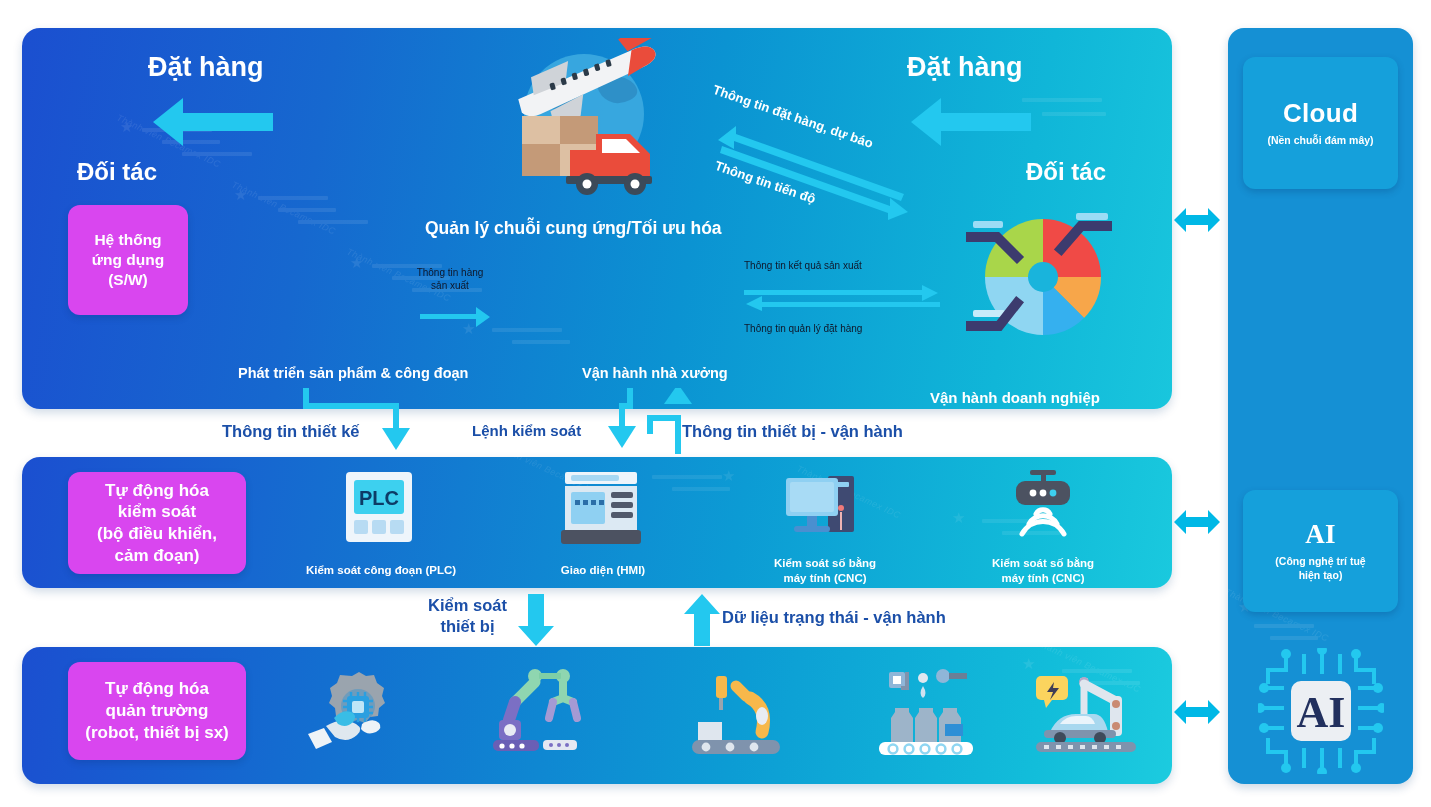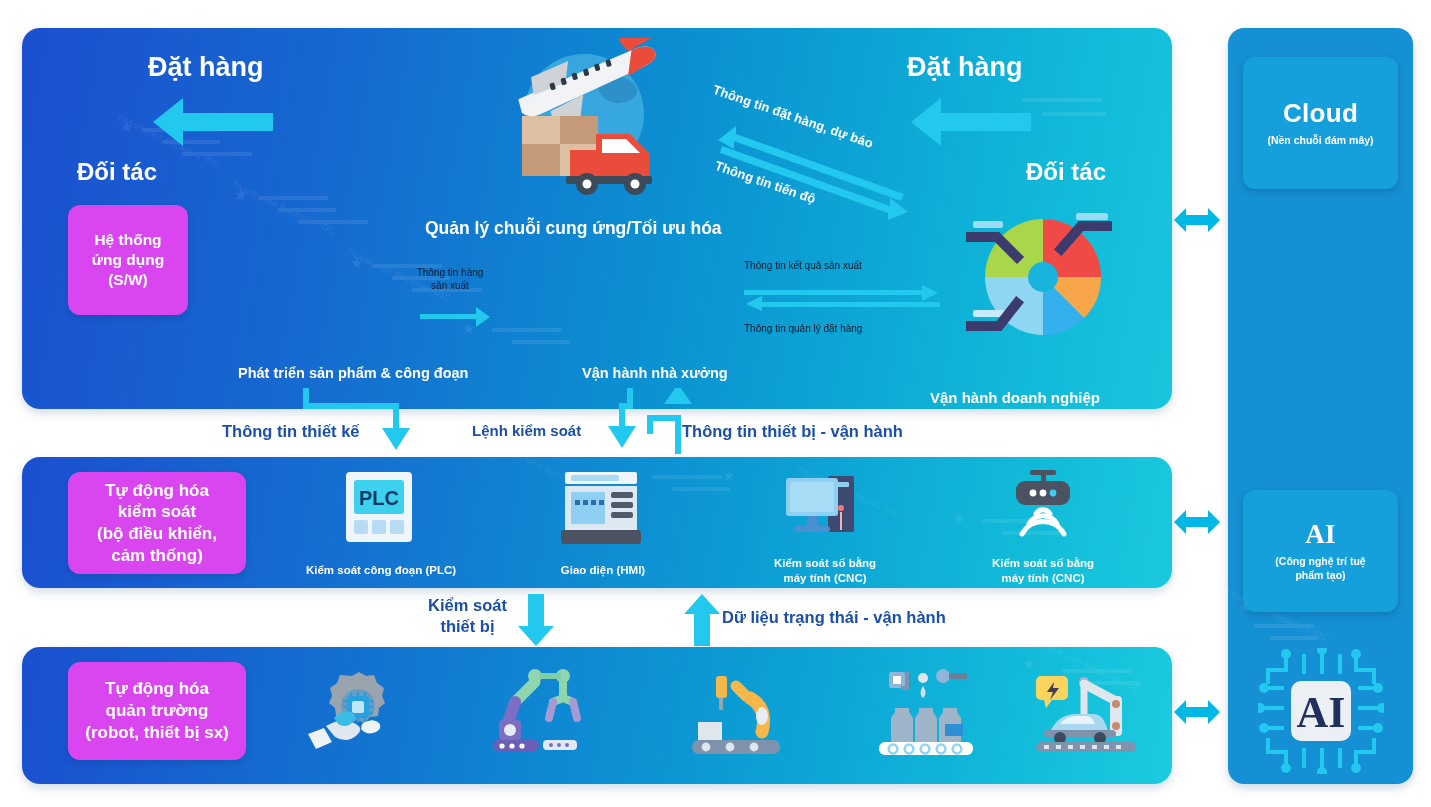--- a/index.html
+++ b/index.html
@@ -241,21 +241,21 @@
       <div class="wm-bar" style="left:960px;top:62px;width:70px;"></div>
       <div class="wm-bar" style="left:980px;top:74px;width:58px;"></div>
     </div>
   </div>
 
   <div class="lcard" id="card-ctrl">
     <div>
       <div>Tự động hóa</div>
       <div>kiểm soát</div>
       <div>(bộ điều khiển,</div>
-      <div>cảm thống)</div>
+      <div>cảm đoạn)</div>
     </div>
   </div>
 
   <svg style="position:absolute;left:340px;top:470px;width:84px;height:78px;" viewBox="0 0 84 78">
     <rect x="6" y="2" width="66" height="70" rx="4" fill="#eef5fb"></rect>
     <rect x="14" y="10" width="50" height="34" rx="3" fill="#3dd0ef"></rect>
     <text x="39" y="35" text-anchor="middle" font-family="Liberation Sans, sans-serif" font-size="20" font-weight="bold" fill="#0d3b66">PLC</text>
     <rect x="14" y="50" width="14" height="14" rx="2" fill="#b7dbf3"></rect>
     <rect x="32" y="50" width="14" height="14" rx="2" fill="#b7dbf3"></rect>
     <rect x="50" y="50" width="14" height="14" rx="2" fill="#b7dbf3"></rect>
@@ -451,21 +451,21 @@
   </div>
 
   <div class="scard" id="sc-cloud">
     <div class="t">Cloud</div>
     <div class="s">(Nền chuỗi đám mây)</div>
   </div>
   <div class="scard" id="sc-ai">
     <div class="t">AI</div>
     <div class="s">
       <div>(Công nghệ trí tuệ</div>
-      <div>phẩm tạo)</div>
+      <div>hiện tạo)</div>
     </div>
   </div>
 
   <svg class="aichip" viewBox="0 0 126 126">
     <g stroke="#23c8ef" stroke-width="4" fill="none">
       <path d="M28 6 v16 h-18 v14"></path>
         <path d="M46 6 v20"></path>
         <path d="M64 2 v24"></path>
         <path d="M82 6 v20"></path>
       <path d="M98 6 v16 h18 v14"></path>

